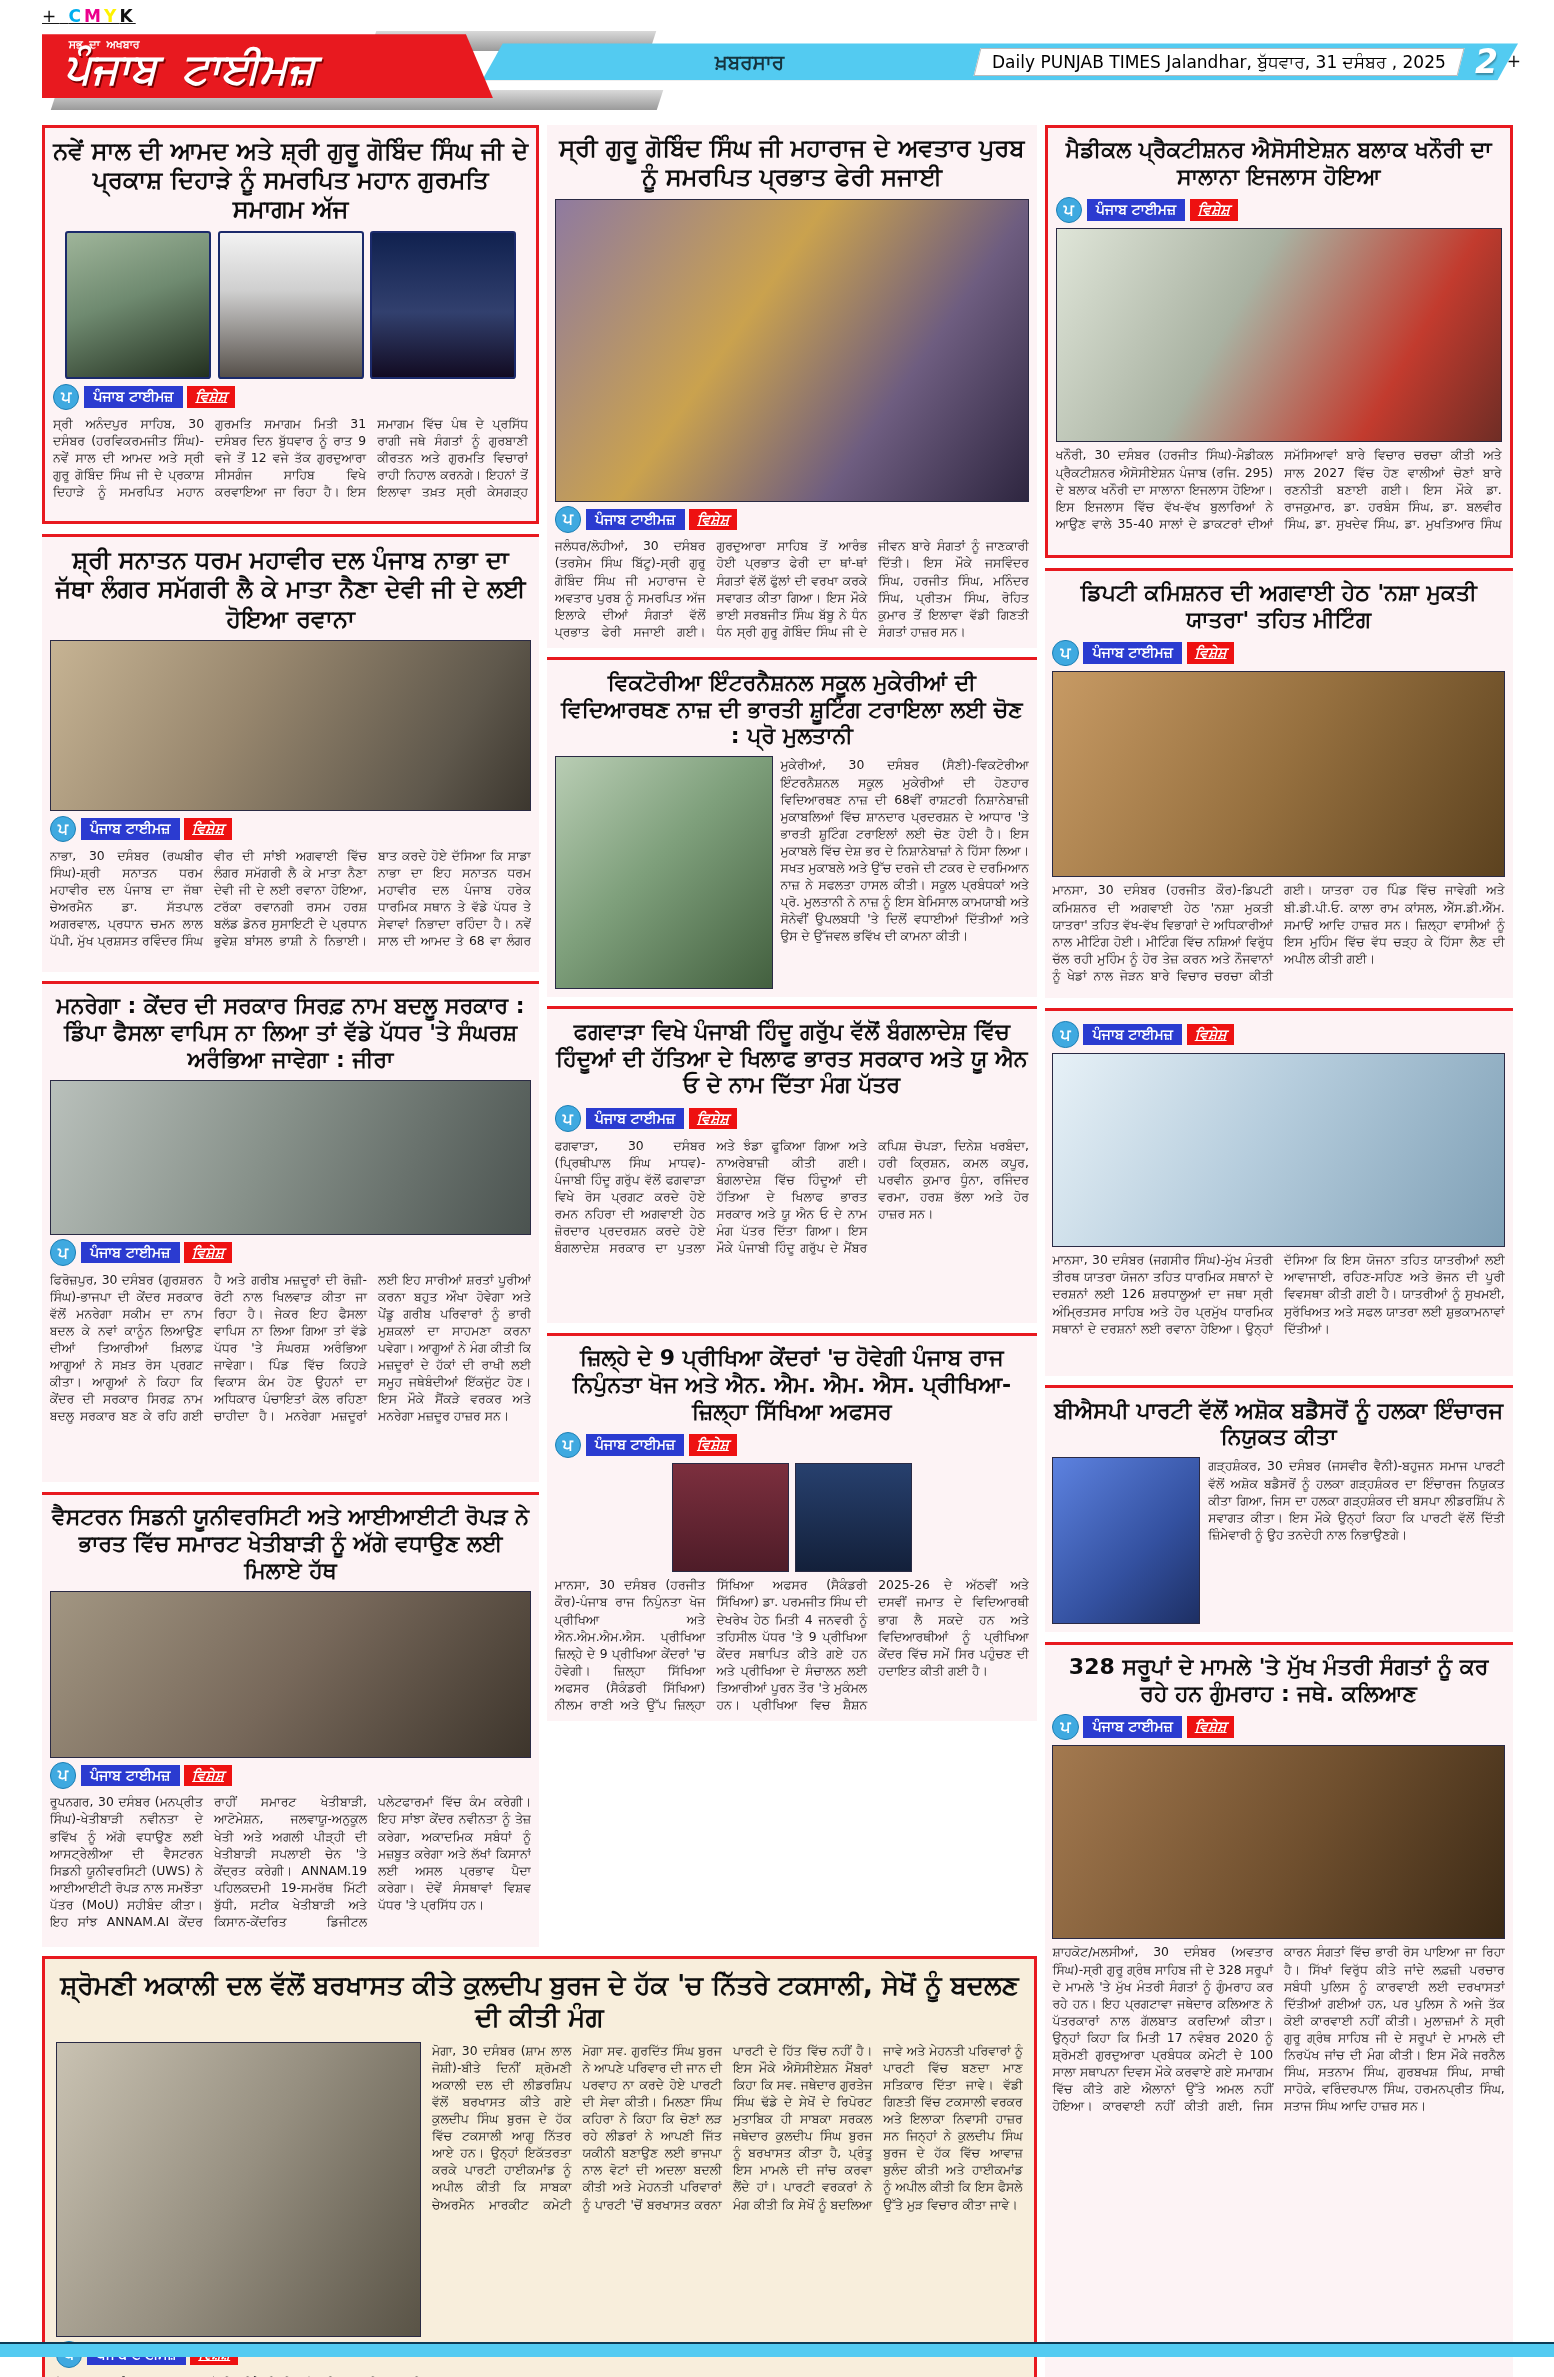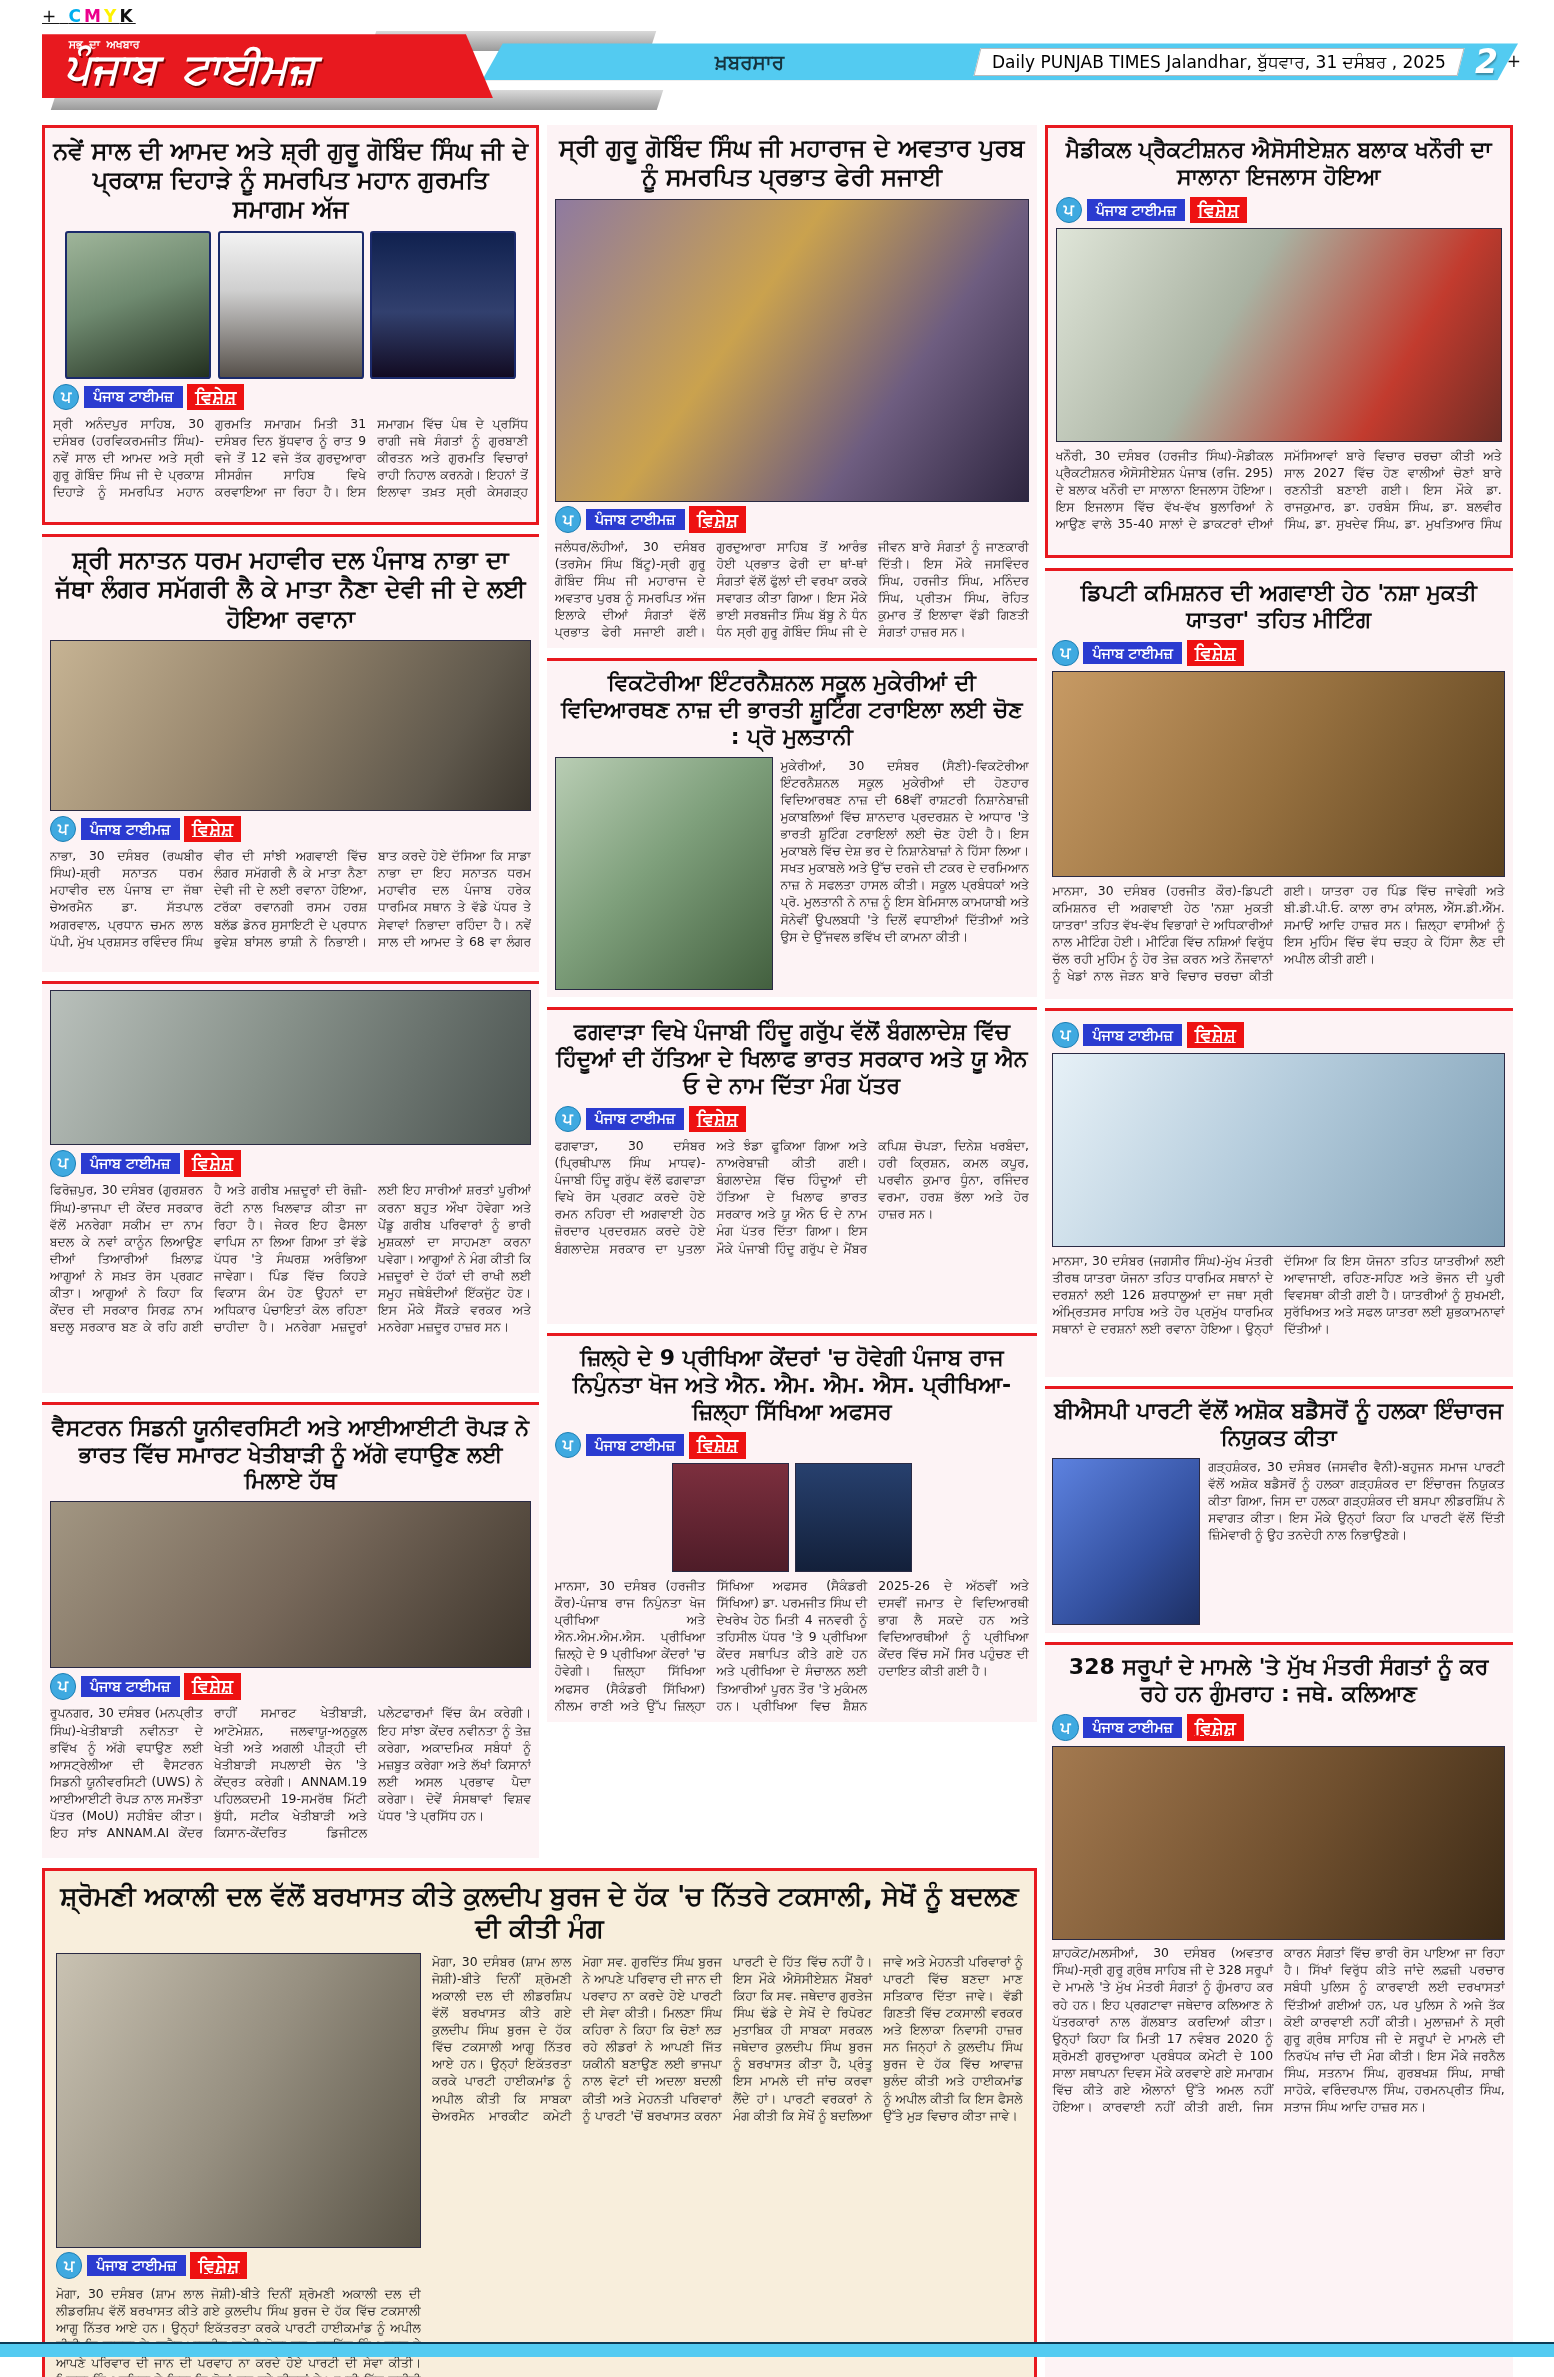--- a/index.html
+++ b/index.html
@@ -54,21 +54,21 @@
   
   .art { background:#fdf3f5; padding:6.2px 7.8px 7.8px 7.8px; overflow:hidden; border-top:3.1px solid #e8191f; }
   .art.first { border-top:none;padding-left:8px; }
   .art.framed { border:3.1px solid #e8191f; }
   .hl { font-size:24px; line-height:1.22; text-align:center; color:#0d0d0d; font-weight:bold; margin:3.1px 0 6.2px 0; }
   .hl.sm { font-size:22px; }
   .byline { display:flex; align-items:center; gap:4.7px; margin:4.7px 0; }
   .blogo { width:26.4px; height:26.4px; border-radius:50%; background:#3fa9e0; color:#fff; font-weight:bold;
            display:flex; align-items:center; justify-content:center; font-size:15.5px; border:1.6px solid #1d7fb4; }
   .bbrand { background:#2b3bd0; color:#fff; font-weight:bold; font-size:14px; padding:2.3px 9.3px; }
-  .btag { background:#ee1111; color:#fff; font-weight:bold; font-size:18px; padding:2.3px 7.8px; text-decoration:underline; }
+  .btag { background:#ee1111; color:#fff; font-weight:bold; font-size:14px; padding:2.3px 7.8px; text-decoration:underline;font-style:italic; }
   .abody { text-align:justify; font-size:12.4px; line-height:1.38; color:#1c1c1c; overflow:hidden; }
   .c3 { columns:3; column-gap:11px; }
   .c2 { columns:2; column-gap:11px; }
   .c4 { columns:4; column-gap:11px; }
   
   .photo { border:1.6px solid #2a2a44; overflow:hidden; }
   .photo-row { display:flex; gap:6.2px; justify-content:center; }
   .portrait { width:146px; height:148px; border:2.3px solid #1b2a6b; border-radius:3.1px; }
   .g-p1{background:linear-gradient(160deg,#9fb59a 0%,#6f8a70 45%,#23301f 100%);}
   .g-p2{background:linear-gradient(180deg,#f2f2f2 0%,#cfcfcf 40%,#56504a 100%);}
@@ -145,20 +145,21 @@
       <div class="photo g-flagoff" style="height:171px"></div>
       <div class="byline">
         <span class="blogo">ਪ</span>
         <span class="bbrand">ਪੰਜਾਬ ਟਾਈਮਜ਼</span>
         <span class="btag">ਵਿਸ਼ੇਸ਼</span>
       </div>
       <div class="abody c3" style="height:117px">ਨਾਭਾ, 30 ਦਸੰਬਰ (ਰਘਬੀਰ ਸਿੰਘ)-ਸ਼੍ਰੀ ਸਨਾਤਨ ਧਰਮ ਮਹਾਵੀਰ ਦਲ ਪੰਜਾਬ ਦਾ ਜੱਥਾ ਚੇਅਰਮੈਨ ਡਾ. ਸੱਤਪਾਲ ਅਗਰਵਾਲ, ਪ੍ਰਧਾਨ ਚਮਨ ਲਾਲ ਪੱਪੀ, ਮੁੱਖ ਪ੍ਰਸ਼ਸਤ ਰਵਿੰਦਰ ਸਿੰਘ ਵੀਰ ਦੀ ਸਾਂਝੀ ਅਗਵਾਈ ਵਿੱਚ ਲੰਗਰ ਸਮੱਗਰੀ ਲੈ ਕੇ ਮਾਤਾ ਨੈਣਾ ਦੇਵੀ ਜੀ ਦੇ ਲਈ ਰਵਾਨਾ ਹੋਇਆ, ਟਰੱਕਾ ਰਵਾਨਗੀ ਰਸਮ ਹਰਸ਼ ਬਲੱਡ ਡੋਨਰ ਸੁਸਾਇਟੀ ਦੇ ਪ੍ਰਧਾਨ ਭੁਵੇਸ਼ ਬਾਂਸਲ ਭਾਸ਼ੀ ਨੇ ਨਿਭਾਈ। ਬਾਤ ਕਰਦੇ ਹੋਏ ਦੱਸਿਆ ਕਿ ਸਾਡਾ ਨਾਭਾ ਦਾ ਇਹ ਸਨਾਤਨ ਧਰਮ ਮਹਾਵੀਰ ਦਲ ਪੰਜਾਬ ਹਰੇਕ ਧਾਰਮਿਕ ਸਥਾਨ ਤੇ ਵੱਡੇ ਪੱਧਰ ਤੇ ਸੇਵਾਵਾਂ ਨਿਭਾਦਾ ਰਹਿੰਦਾ ਹੈ। ਨਵੇਂ ਸਾਲ ਦੀ ਆਮਦ ਤੇ 68 ਵਾ ਲੰਗਰ ਅੱਜ ਮਾਤਾ ਨੈਣਾ ਦੇਵੀ ਜੀ ਦੇ ਲਈ ਰਵਾਨਾ ਹੋਇਆ ਹੈ ਜੋ ਕਿ 01 ਜਨਵਰੀ 2026 ਤੱਕ ਚਲੇਗਾ। ਇਸ ਮੌਕੇ ਅਰੋੜਾ, ਦਵਿੰਦਰ ਕੌਸ਼ਲ, ਸਿੰਗਲਾ, ਚੰਦਰ ਪ੍ਰਕਾਸ਼, ਧਰਮਿੰਦਰ, ਬੌਬੀ, ਕੇਵਲ, ਲਕਸ਼ਮਣ ਸਿੰਘ, ਪਿਆਰਾ ਬੋਨੀ, ਅਸ਼ਵਨੀ ਸੱਚ ਦੇਵਾ, ਮਨਜੀਤ ਸ਼ਰਮਾ, ਸੁਰੇਸ਼ ਗੁਪਤਾ ਹਾਜ਼ਰ ਸਨ।</div>
     </article>
 
     <article class="art">
+      <h2 class="hl sm">ਮਨਰੇਗਾ : ਕੇਂਦਰ ਦੀ ਸਰਕਾਰ ਸਿਰਫ਼ ਨਾਮ ਬਦਲੂ ਸਰਕਾਰ : ਡਿੰਪਾ ਫੈਸਲਾ ਵਾਪਿਸ ਨਾ ਲਿਆ ਤਾਂ ਵੱਡੇ ਪੱਧਰ 'ਤੇ ਸੰਘਰਸ਼ ਅਰੰਭਿਆ ਜਾਵੇਗਾ : ਜੀਰਾ</h2>
       <div class="photo g-leaders" style="height:155px"></div>
       <div class="byline">
         <span class="blogo">ਪ</span>
         <span class="bbrand">ਪੰਜਾਬ ਟਾਈਮਜ਼</span>
         <span class="btag">ਵਿਸ਼ੇਸ਼</span>
       </div>
       <div class="abody c3" style="height:204px">ਫਿਰੋਜ਼ਪੁਰ, 30 ਦਸੰਬਰ (ਗੁਰਸ਼ਰਨ ਸਿੰਘ)-ਭਾਜਪਾ ਦੀ ਕੇਂਦਰ ਸਰਕਾਰ ਵੱਲੋਂ ਮਨਰੇਗਾ ਸਕੀਮ ਦਾ ਨਾਮ ਬਦਲ ਕੇ ਨਵਾਂ ਕਾਨੂੰਨ ਲਿਆਉਣ ਦੀਆਂ ਤਿਆਰੀਆਂ ਖ਼ਿਲਾਫ਼ ਆਗੂਆਂ ਨੇ ਸਖ਼ਤ ਰੋਸ ਪ੍ਰਗਟ ਕੀਤਾ। ਆਗੂਆਂ ਨੇ ਕਿਹਾ ਕਿ ਕੇਂਦਰ ਦੀ ਸਰਕਾਰ ਸਿਰਫ਼ ਨਾਮ ਬਦਲੂ ਸਰਕਾਰ ਬਣ ਕੇ ਰਹਿ ਗਈ ਹੈ ਅਤੇ ਗਰੀਬ ਮਜ਼ਦੂਰਾਂ ਦੀ ਰੋਜ਼ੀ-ਰੋਟੀ ਨਾਲ ਖਿਲਵਾੜ ਕੀਤਾ ਜਾ ਰਿਹਾ ਹੈ। ਜੇਕਰ ਇਹ ਫੈਸਲਾ ਵਾਪਿਸ ਨਾ ਲਿਆ ਗਿਆ ਤਾਂ ਵੱਡੇ ਪੱਧਰ 'ਤੇ ਸੰਘਰਸ਼ ਅਰੰਭਿਆ ਜਾਵੇਗਾ। ਪਿੰਡ ਵਿੱਚ ਕਿਹੜੇ ਵਿਕਾਸ ਕੰਮ ਹੋਣ ਉਹਨਾਂ ਦਾ ਅਧਿਕਾਰ ਪੰਚਾਇਤਾਂ ਕੋਲ ਰਹਿਣਾ ਚਾਹੀਦਾ ਹੈ। ਮਨਰੇਗਾ ਮਜ਼ਦੂਰਾਂ ਲਈ ਇਹ ਸਾਰੀਆਂ ਸ਼ਰਤਾਂ ਪੂਰੀਆਂ ਕਰਨਾ ਬਹੁਤ ਔਖਾ ਹੋਵੇਗਾ ਅਤੇ ਪੇਂਡੂ ਗਰੀਬ ਪਰਿਵਾਰਾਂ ਨੂੰ ਭਾਰੀ ਮੁਸ਼ਕਲਾਂ ਦਾ ਸਾਹਮਣਾ ਕਰਨਾ ਪਵੇਗਾ। ਆਗੂਆਂ ਨੇ ਮੰਗ ਕੀਤੀ ਕਿ ਮਜ਼ਦੂਰਾਂ ਦੇ ਹੱਕਾਂ ਦੀ ਰਾਖੀ ਲਈ ਸਮੂਹ ਜਥੇਬੰਦੀਆਂ ਇੱਕਜੁੱਟ ਹੋਣ। ਇਸ ਮੌਕੇ ਸੈਂਕੜੇ ਵਰਕਰ ਅਤੇ ਮਨਰੇਗਾ ਮਜ਼ਦੂਰ ਹਾਜ਼ਰ ਸਨ।</div>
     </article>
 
     <article class="art">

